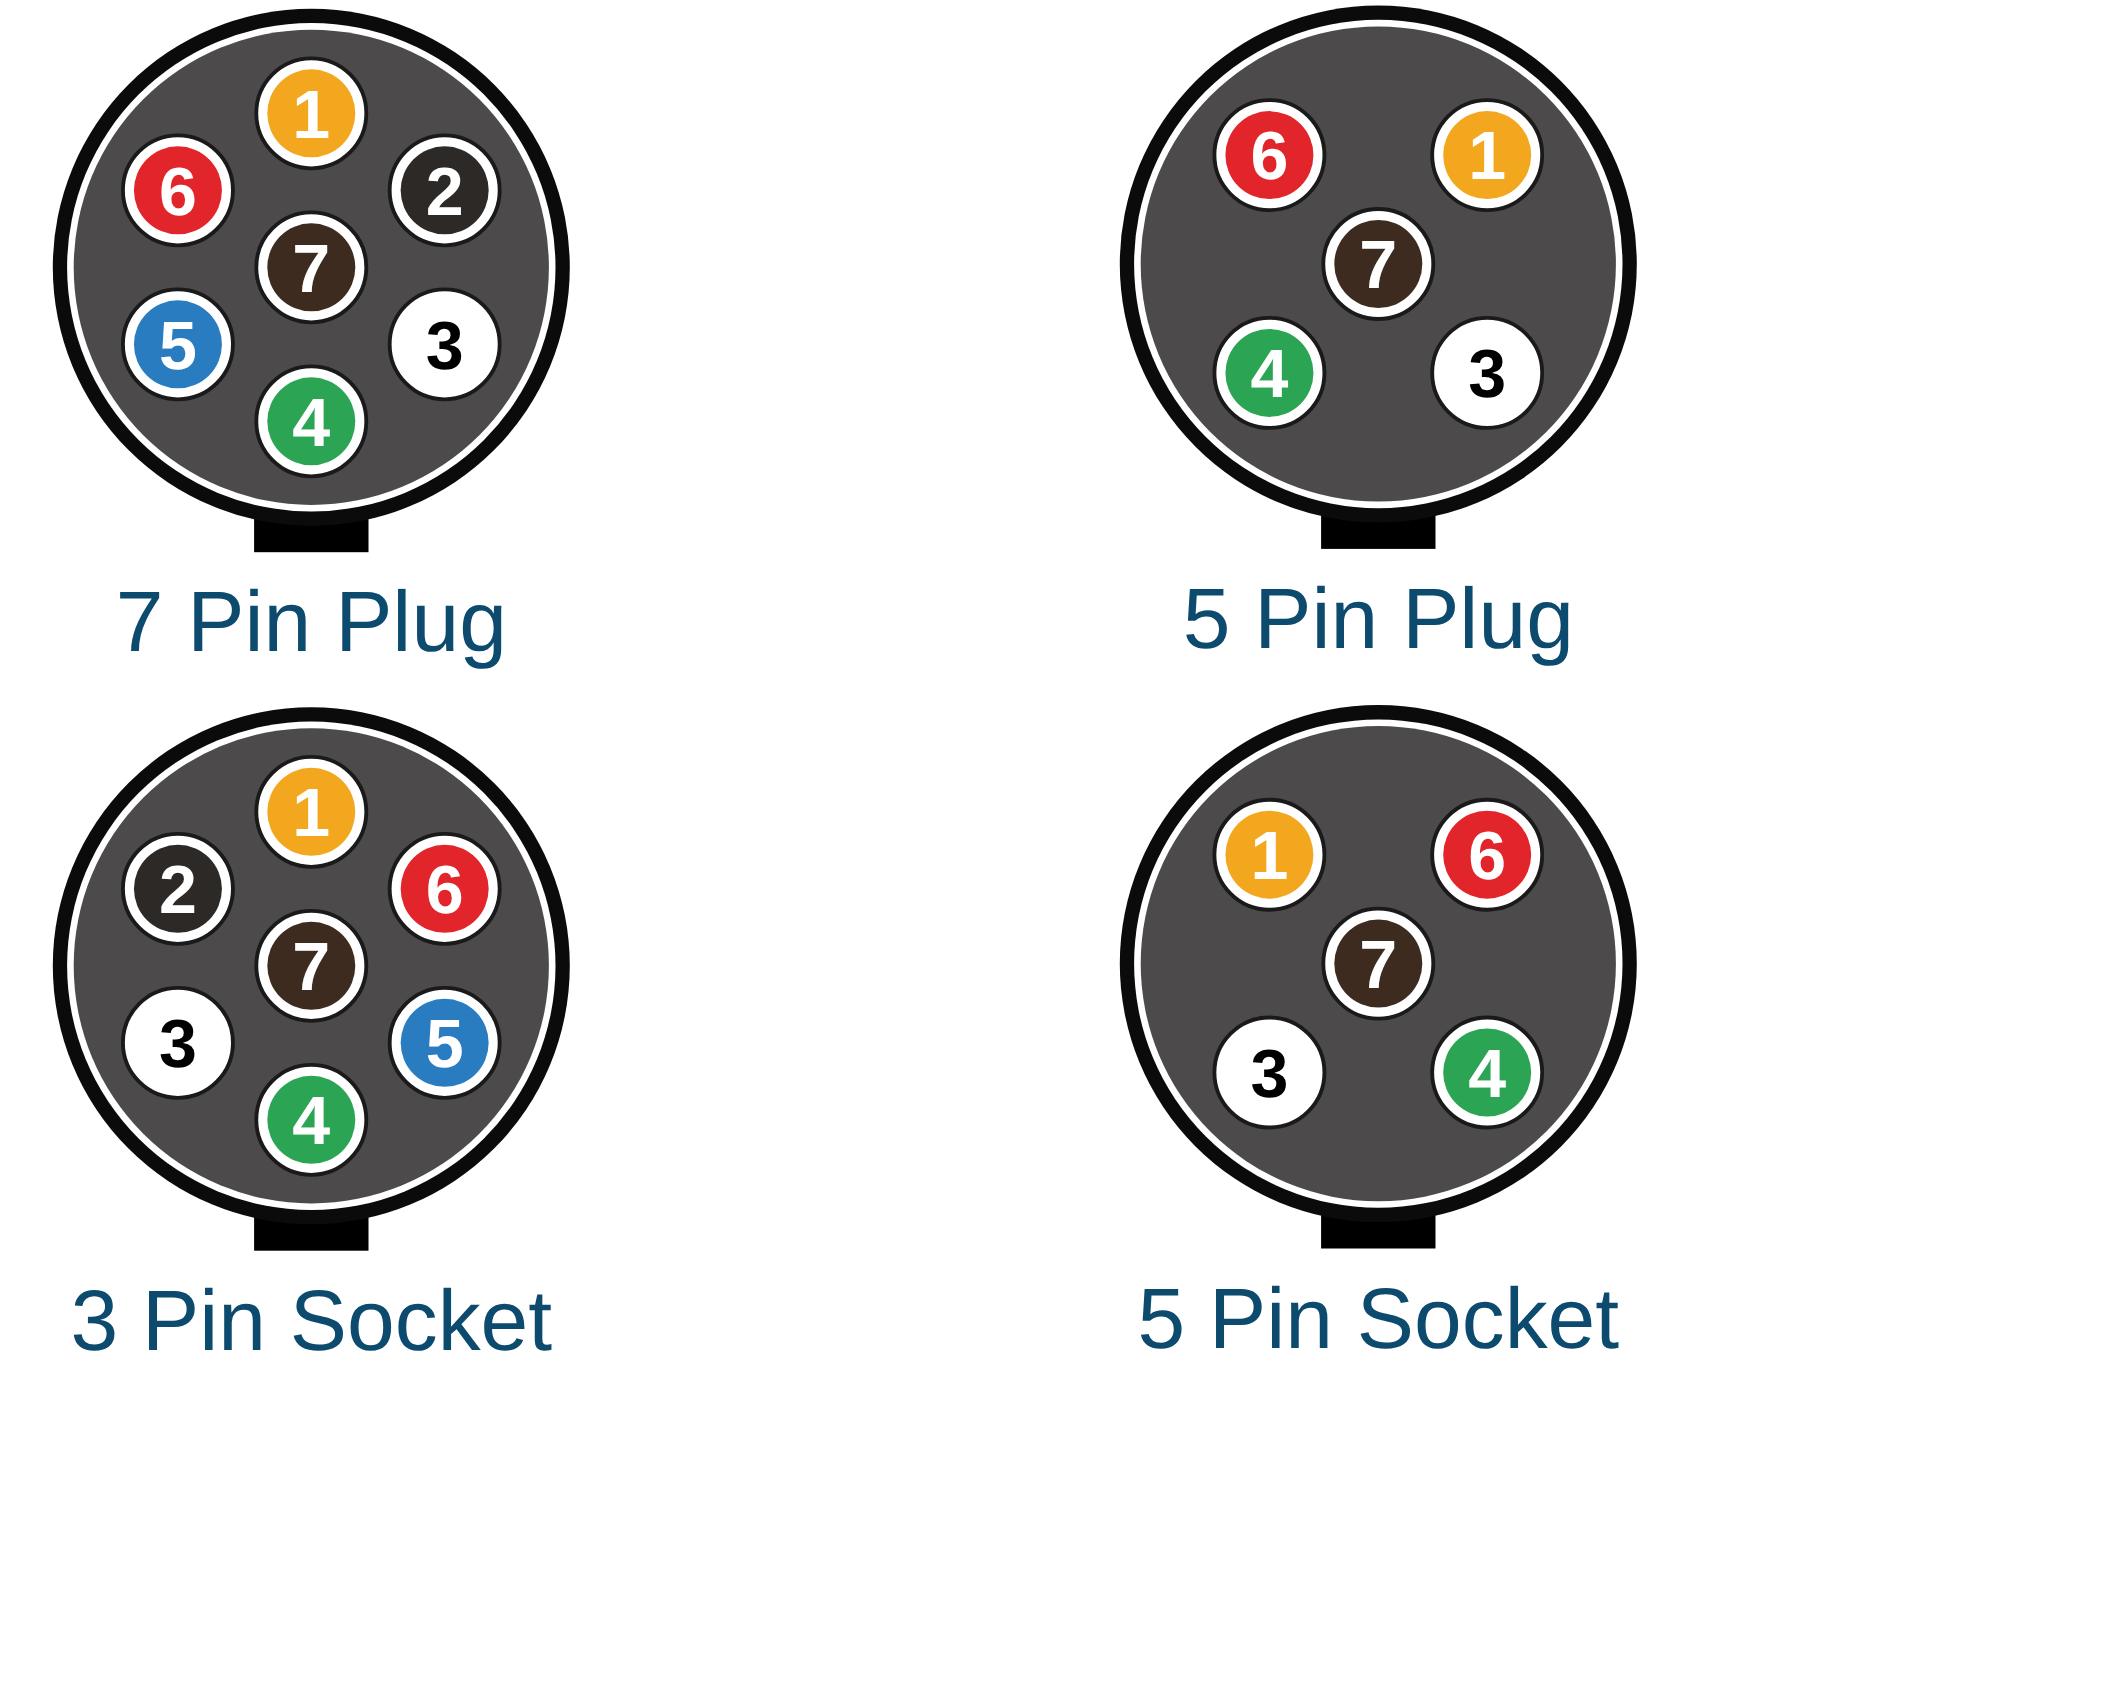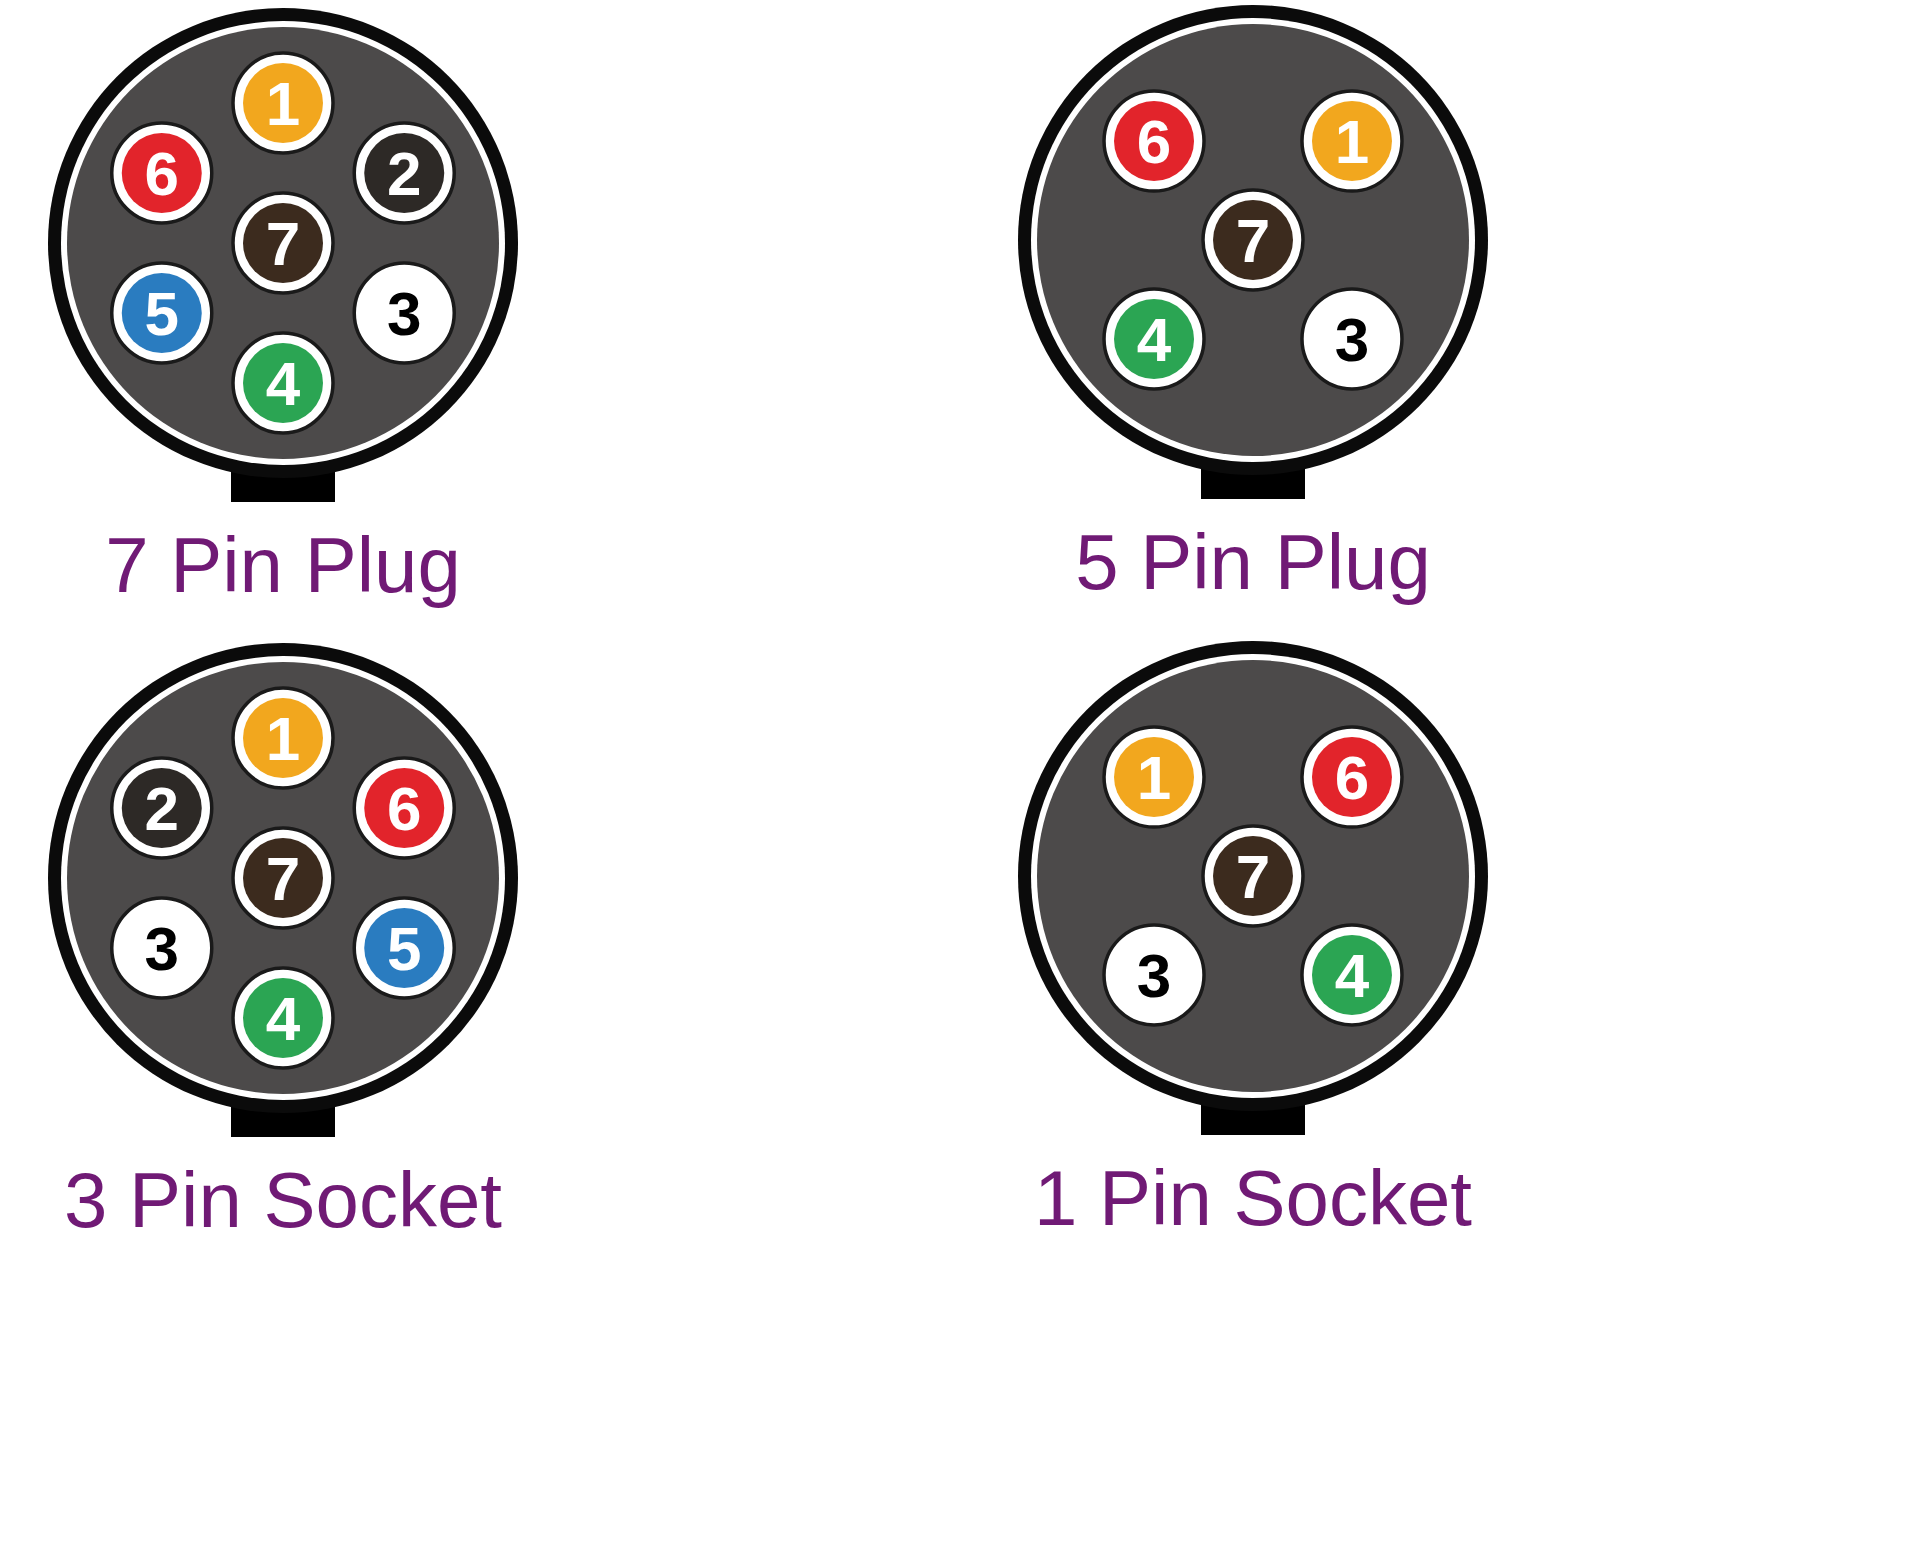--- a/index.html
+++ b/index.html
@@ -17,21 +17,21 @@
     margin: 0;
     display: flex;
     flex-direction: column;
     align-items: center;
   }
   .connector svg { display: block; }
   .connector figcaption {
     margin-top: 8px;
     font-size: 78px;
     font-weight: 400;
-    color: #701a75;
+    color: #0c4a6e;
     white-space: nowrap;
     text-align: right;
     line-height: 1;
   }
   .pin-num {
     font-family: "Liberation Sans", sans-serif;
     font-weight: bold;
   }
 </style>
 </head>
@@ -189,16 +189,16 @@
           <circle cx="141.02" cy="335.98" r="50" fill="#ffffff" stroke="#1a1a1a" stroke-width="3.5"></circle>
           <circle cx="141.02" cy="335.98" r="40" fill="#ffffff"></circle>
           <text x="141.02" y="357.98" text-anchor="middle" font-size="62" fill="#000000" class="pin-num">3</text>
         </g>
         <g>
           <circle cx="338.98" cy="335.98" r="50" fill="#ffffff" stroke="#1a1a1a" stroke-width="3.5"></circle>
           <circle cx="338.98" cy="335.98" r="40" fill="#2ba553"></circle>
           <text x="338.98" y="357.98" text-anchor="middle" font-size="62" fill="#ffffff" class="pin-num">4</text>
         </g>
       </svg>
-    <figcaption>1 Pin Socket</figcaption>
+    <figcaption>5 Pin Socket</figcaption>
   </figure>
 
 </div>
 
 </body></html>

